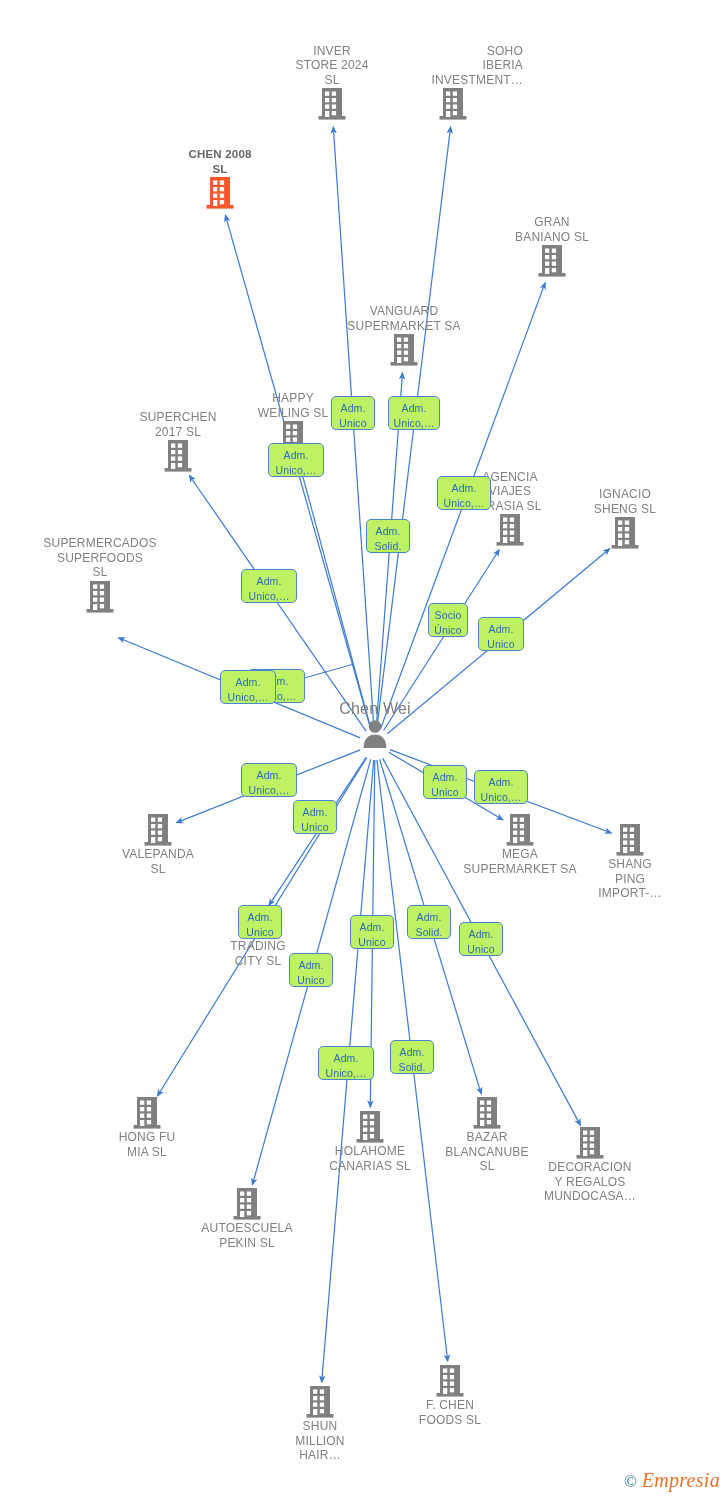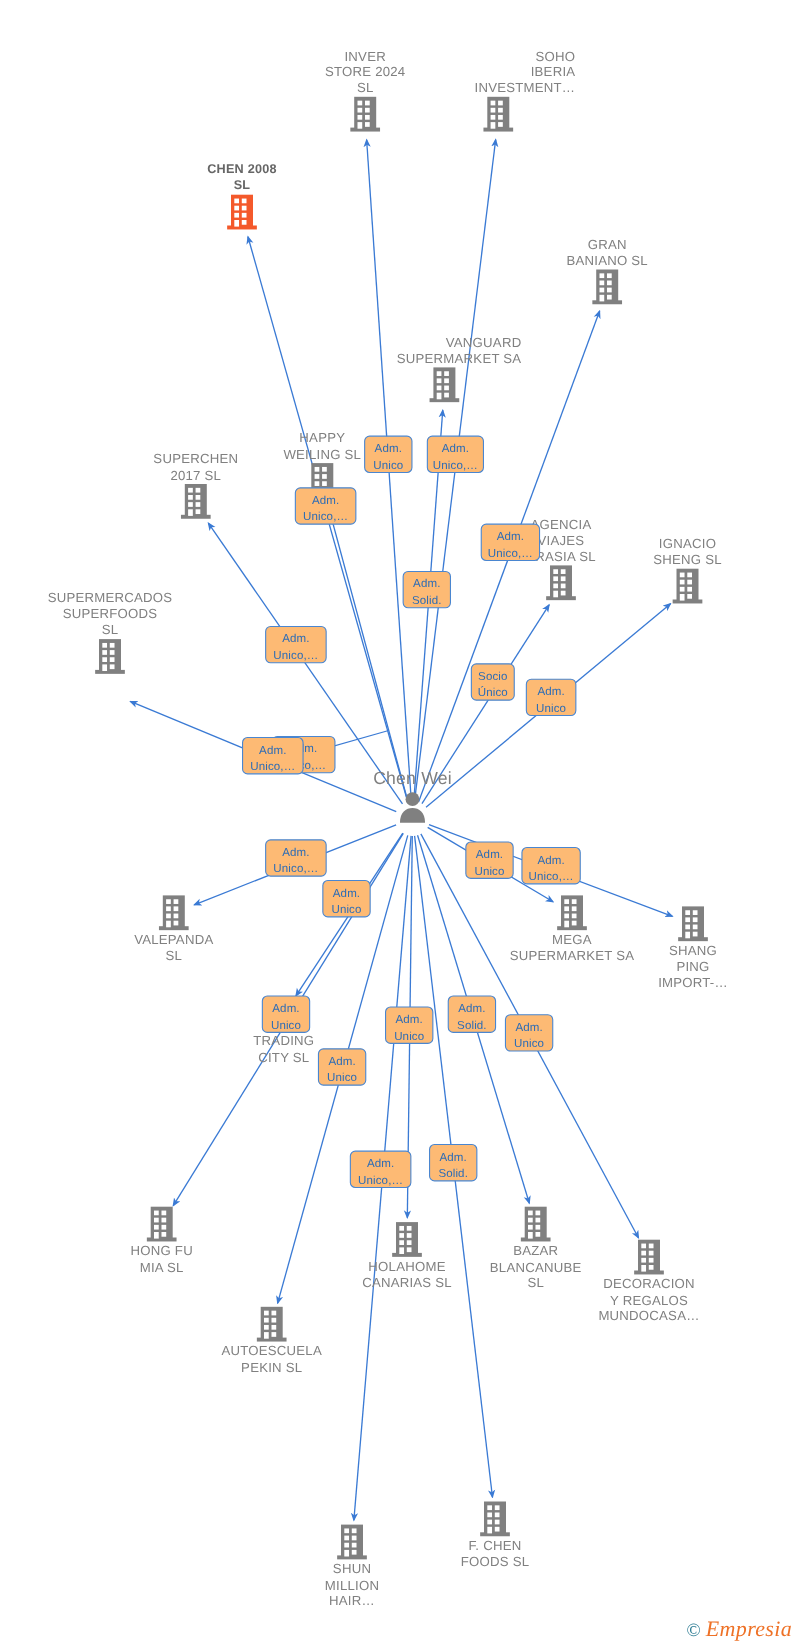--- a/index.html
+++ b/index.html
@@ -44,21 +44,21 @@
     height:34px;
   }
   .node.focus .lbl{
     color:#666666;
     font-weight:bold;
     font-size:11.5px;
   }
   .badge{
     position:absolute;
     box-sizing:border-box;
-    background:#fdba74;
+    background:#bef264;
     border:1.3px solid #4a86d0;
     border-radius:5px;
     color:#2d6cb5;
     font-size:10.5px;
     line-height:15px;
     text-align:center;
     padding:4px 3px 3px 3px;
     white-space:pre-line;
     letter-spacing:.1px;
   }
@@ -182,21 +182,21 @@
             <rect x="1.5" y="29" width="27" height="3.6" fill="#808080"></rect>
             <rect x="8" y="4.5" width="4.3" height="4.3" fill="#fff"></rect>
             <rect x="14.8" y="4.5" width="4.3" height="4.3" fill="#fff"></rect>
             <rect x="8" y="11" width="4.3" height="4.3" fill="#fff"></rect>
             <rect x="14.8" y="11" width="4.3" height="4.3" fill="#fff"></rect>
             <rect x="8" y="17.5" width="4.3" height="4.3" fill="#fff"></rect>
             <rect x="14.8" y="17.5" width="4.3" height="4.3" fill="#fff"></rect>
             <rect x="8" y="24" width="4.3" height="6" fill="#fff"></rect>
             <rect x="14.8" y="24" width="4.3" height="4.3" fill="#fff"></rect>
           </svg></span></div>
-      <div class="node" style="left: 404px; top: 304px; text-align: right;"><div class="lbl">VANGUARD
+      <div class="node" style="left: 404px; top: 304px;"><div class="lbl">VANGUARD
 SUPERMARKET SA</div><span><svg class="ico" viewBox="0 0 30 34" aria-hidden="true">
             <rect x="5" y="1" width="20" height="29" fill="#808080"></rect>
             <rect x="1.5" y="29" width="27" height="3.6" fill="#808080"></rect>
             <rect x="8" y="4.5" width="4.3" height="4.3" fill="#fff"></rect>
             <rect x="14.8" y="4.5" width="4.3" height="4.3" fill="#fff"></rect>
             <rect x="8" y="11" width="4.3" height="4.3" fill="#fff"></rect>
             <rect x="14.8" y="11" width="4.3" height="4.3" fill="#fff"></rect>
             <rect x="8" y="17.5" width="4.3" height="4.3" fill="#fff"></rect>
             <rect x="14.8" y="17.5" width="4.3" height="4.3" fill="#fff"></rect>
             <rect x="8" y="24" width="4.3" height="6" fill="#fff"></rect>

